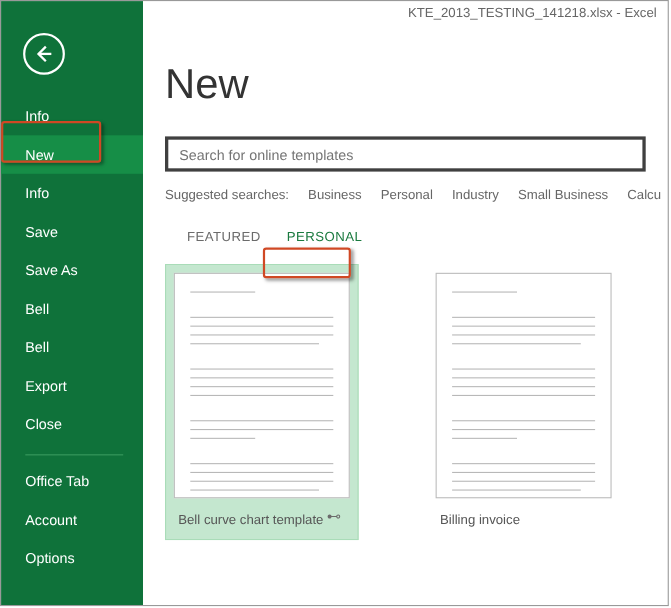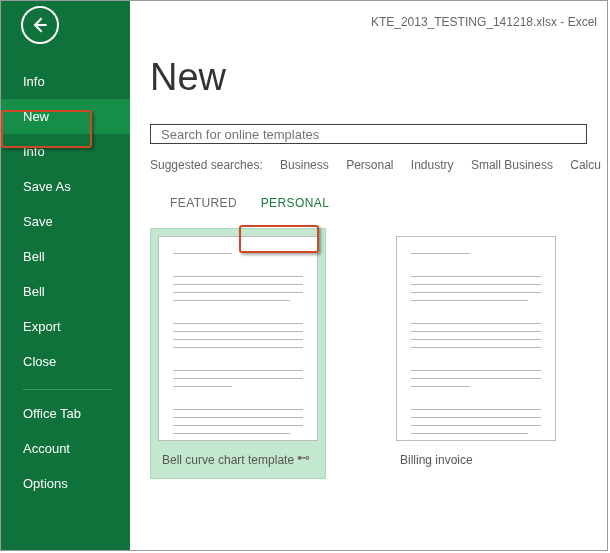--- a/index.html
+++ b/index.html
@@ -15,21 +15,21 @@
     border: 1px solid #999;
     width: 608px;
     height: 551px;
     display: flex;
     position: relative;
   }
   .sidebar {
     width: 129px;
     background: #0f723a;
     color: #fff;
-    padding-top: 5px;
+    padding-top: 29px;
     position: relative;
     flex-shrink: 0;
   }
   .back-circle {
     width: 38px;
     height: 38px;
     border: 2px solid #fff;
     border-radius: 50%;
     margin-left: 20px;
     margin-bottom: 20px;
@@ -73,36 +73,36 @@
     height: 28px;
   }
   .main {
     flex: 1;
     padding: 0 20px;
     overflow: hidden;
     position: relative;
   }
   .titlebar {
     position: absolute;
-    top: 14px;
+    top: 3px;
     right: 10px;
     font-size: 12px;
     color: #666;
   }
   .h-new {
     font-size: 38px;
     font-weight: 300;
     color: #333;
     margin-top: 55px;
     margin-bottom: 25px;
   }
   .search {
     width: 100%;
-    height: 20px;
-    border: 1px solid #404040;
+    height: 32px;
+    border: 3px solid #404040;
     padding: 0 10px;
     font-size: 13px;
     color: #777;
     outline: none;
     font-family: inherit;
   }
   .suggested {
     margin-top: 14px;
     font-size: 12px;
     color: #555;
@@ -180,22 +180,22 @@
   <div class="sidebar">
     <div class="back-circle">
       <svg viewBox="0 0 24 24">
         <path d="M14 4 L6 12 L14 20" fill="none" stroke="#fff" stroke-width="2.5"></path>
         <line x1="6" y1="12" x2="20" y2="12" stroke="#fff" stroke-width="2.5"></line>
       </svg>
     </div>
     <div class="nav-item">Info</div>
     <div class="nav-item selected">New</div>
     <div class="nav-item">Info</div>
+    <div class="nav-item">Save</div>
     <div class="nav-item">Save As</div>
-    <div class="nav-item">Save</div>
     <div class="nav-item">Bell</div>
     <div class="nav-item">Bell</div>
     <div class="nav-item">Export</div>
     <div class="nav-item">Close</div>
     <div class="separator"></div>
     <div class="nav-item">Office Tab</div>
     <div class="nav-item">Account</div>
     <div class="nav-item">Options</div>
   </div>
 

